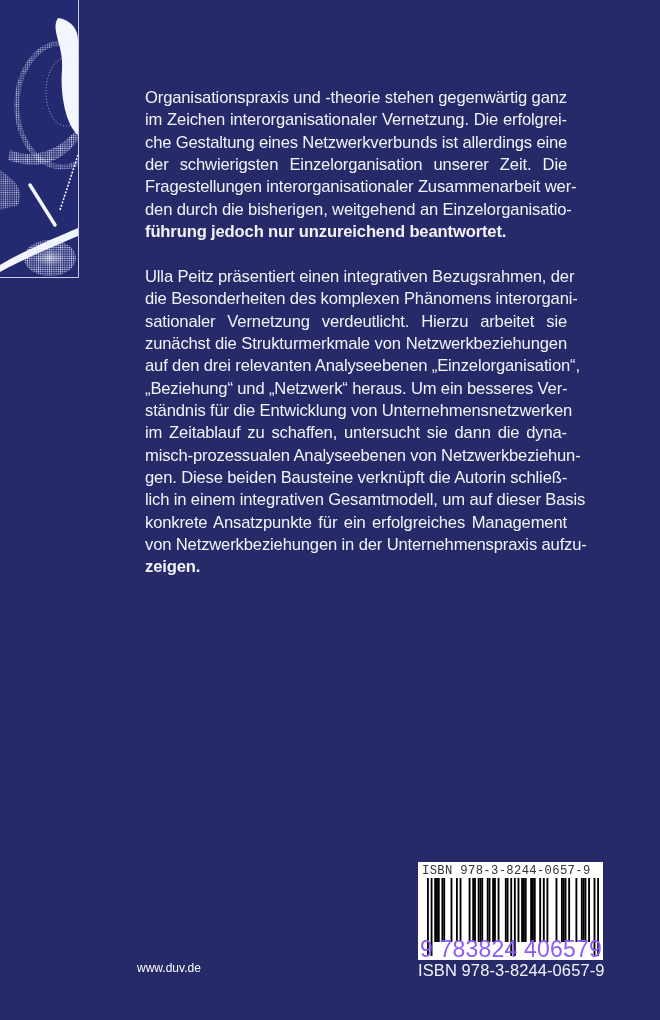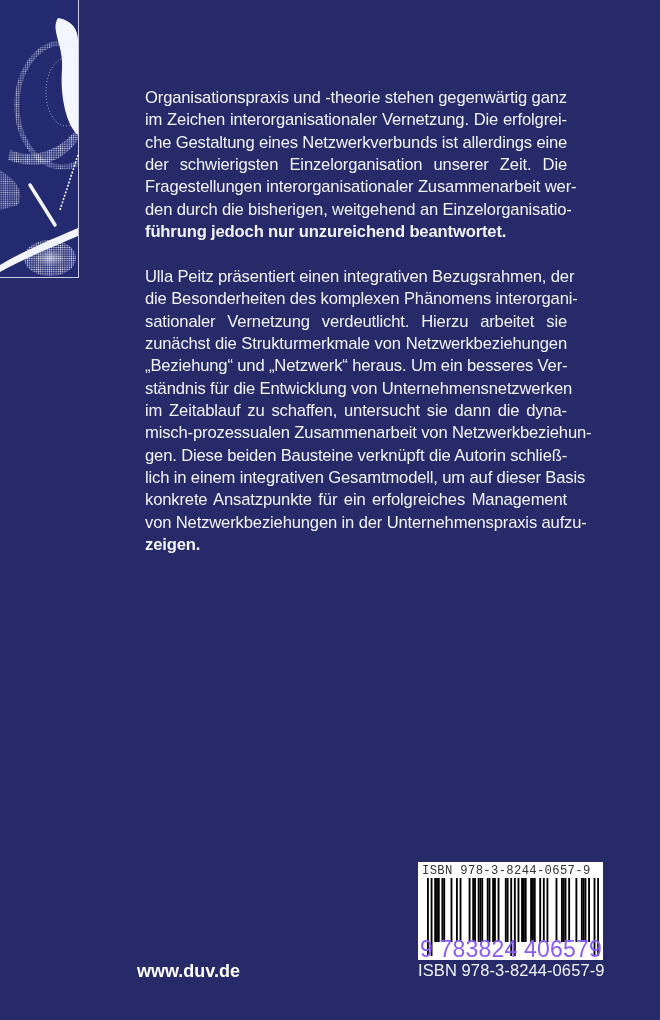--- a/index.html
+++ b/index.html
@@ -39,21 +39,21 @@
       position: absolute; left: 2px; bottom: -3px;
       font-family: "Liberation Sans", sans-serif; font-size: 23px;
       color: #8b5cf6; white-space: nowrap; letter-spacing: 0.2px;
     }
     .isbn-caption {
       position: absolute; left: 418px; top: 961px;
       font-size: 16.5px; color: #f2f3f8; white-space: nowrap; letter-spacing: 0.1px;
     }
     .publisher-link {
       position: absolute; left: 137px; top: 961px;
-      font-size: 18px; font-weight: bold; color: #ffffff; text-decoration: none;
+      font-size: 12px; font-weight: normal; color: #ffffff; text-decoration: none;
     }
   </style>
 </head>
 <body>
 
 <div class="photo-panel">
   <svg viewBox="0 0 78 277" preserveAspectRatio="none">
     <defs>
       <pattern id="dots" width="2.2" height="2.2" patternUnits="userSpaceOnUse">
         <circle cx="1.1" cy="1.1" r="0.7" fill="#e8ecff"></circle>
@@ -85,24 +85,25 @@
     <span class="line">der schwierigsten Einzelorganisation unserer Zeit. Die</span>
     <span class="line">Fragestellungen interorganisationaler Zusammenarbeit wer-</span>
     <span class="line">den durch die bisherigen, weitgehend an Einzelorganisatio-</span>
     <span class="line last">führung jedoch nur unzureichend beantwortet.</span>
   </p>
   <p>
     <span class="line">Ulla Peitz präsentiert einen integrativen Bezugsrahmen, der</span>
     <span class="line">die Besonderheiten des komplexen Phänomens interorgani-</span>
     <span class="line">sationaler Vernetzung verdeutlicht. Hierzu arbeitet sie</span>
     <span class="line">zunächst die Strukturmerkmale von Netzwerkbeziehungen</span>
+    <span class="line">auf den drei relevanten Analyseebenen „Einzelorganisation“,</span>
     <span class="line">„Beziehung“ und „Netzwerk“ heraus. Um ein besseres Ver-</span>
     <span class="line">ständnis für die Entwicklung von Unternehmensnetzwerken</span>
     <span class="line">im Zeitablauf zu schaffen, untersucht sie dann die dyna-</span>
-    <span class="line">misch-prozessualen Zusammenarbeit von Netzwerkbeziehun-</span>
+    <span class="line">misch-prozessualen Analyseebenen von Netzwerkbeziehun-</span>
     <span class="line">gen. Diese beiden Bausteine verknüpft die Autorin schließ-</span>
     <span class="line">lich in einem integrativen Gesamtmodell, um auf dieser Basis</span>
     <span class="line">konkrete Ansatzpunkte für ein erfolgreiches Management</span>
     <span class="line">von Netzwerkbeziehungen in der Unternehmenspraxis aufzu-</span>
     <span class="line last">zeigen.</span>
   </p>
 </div>
 
 <div class="barcode-box">
   <div class="barcode-top">ISBN 978-3-8244-0657-9</div>

